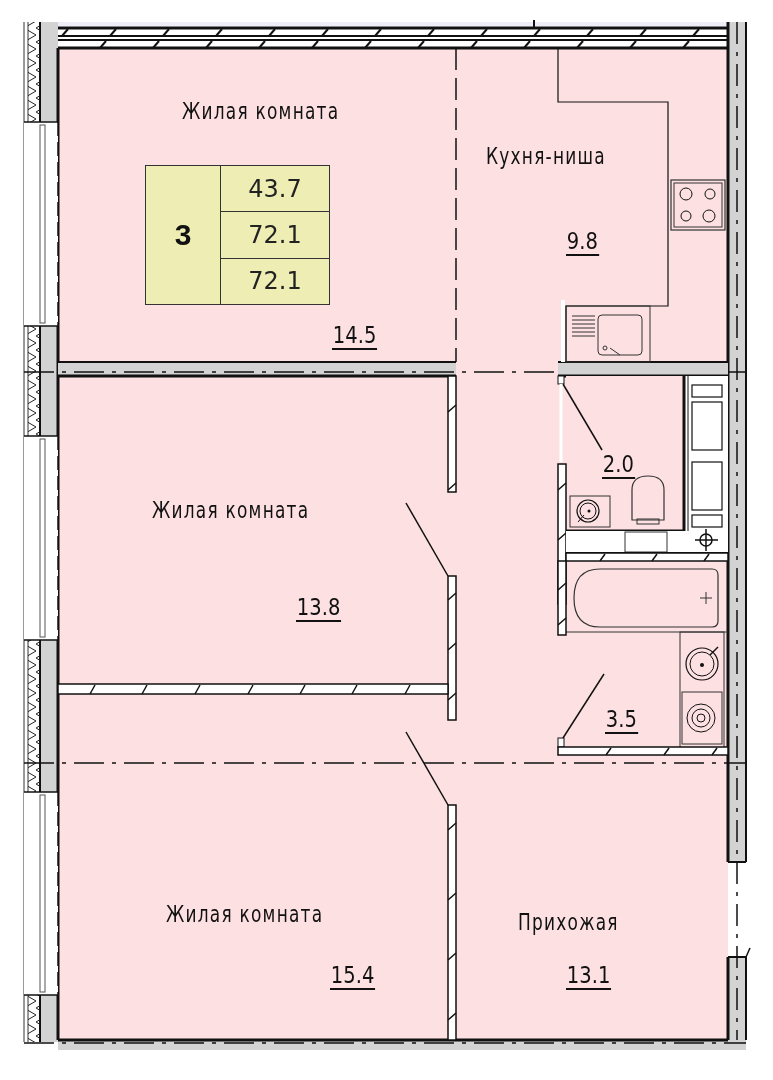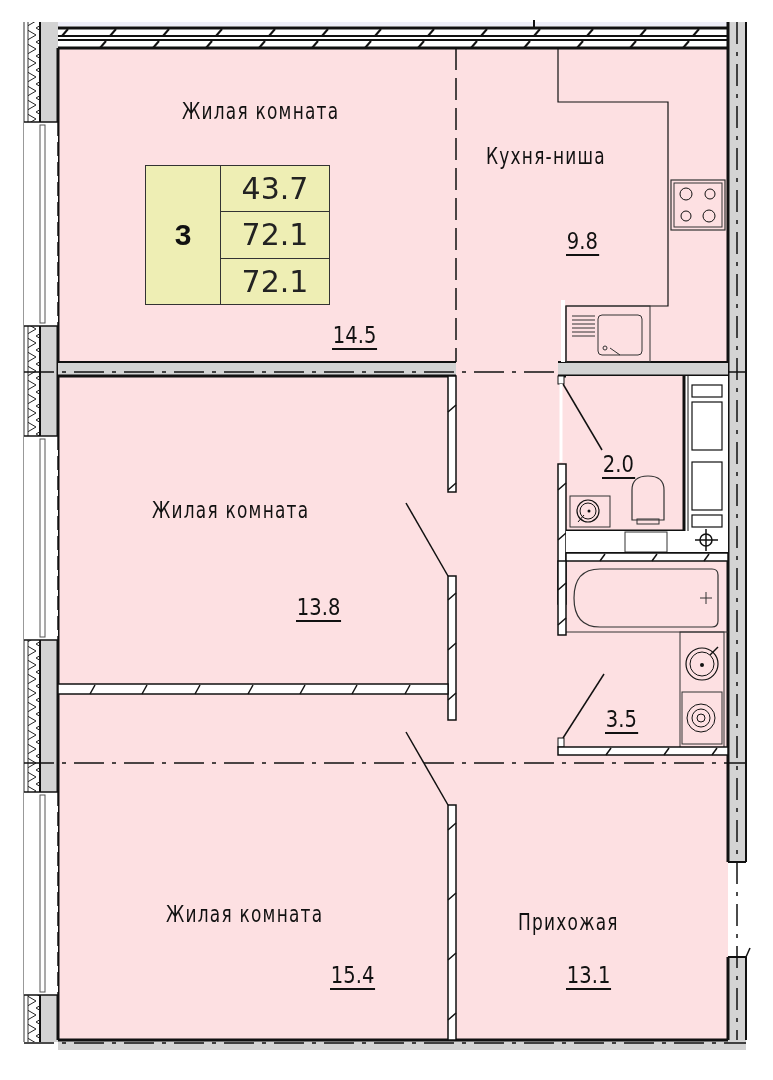--- a/index.html
+++ b/index.html
@@ -3,21 +3,21 @@
 <meta charset="utf-8">
 <style>
   html, body { margin: 0; padding: 0; background: #ffffff; }
   body { width: 773px; height: 1080px; position: relative; overflow: hidden; font-family: "DejaVu Sans", sans-serif; }
   #plan { position: absolute; left: 0; top: 0; width: 773px; height: 1080px; }
   .room-label { position: absolute; font-family: "DejaVu Sans Condensed", "DejaVu Sans", sans-serif; font-size: 23px; color: #111; letter-spacing: 1.5px; white-space: nowrap; transform: scaleX(0.82); transform-origin: left top; font-weight: 300; }
   .room-area { position: absolute; font-family: "DejaVu Sans", sans-serif; font-size: 23px; color: #111; white-space: nowrap; border-bottom: 2px solid #111; line-height: 26px; padding: 0 1px; transform: scaleX(0.85); transform-origin: left top; }
   .info-box { position: absolute; left: 145px; top: 165px; width: 185px; height: 140px; background: #eeeeb4; border: 1.5px solid #333; box-sizing: border-box; display: flex; }
   .info-rooms { width: 74px; border-right: 1.5px solid #333; display: flex; align-items: center; justify-content: center; font-family: "Liberation Sans", sans-serif; font-weight: bold; font-size: 30px; color: #111; }
   .info-areas { flex: 1; display: flex; flex-direction: column; }
-  .info-cell { flex: 1; display: flex; align-items: center; justify-content: center; font-family: "DejaVu Sans", sans-serif; font-size: 30px; color: #222; border-bottom: 1.5px solid #333; }
+  .info-cell { flex: 1; display: flex; align-items: center; justify-content: center; font-family: "DejaVu Sans", sans-serif; font-size: 24px; color: #222; border-bottom: 1.5px solid #333; }
   .info-cell:last-child { border-bottom: none; }
 </style>
 </head>
 <body>
 
 <div id="plan">
 <svg width="773" height="1080" viewBox="0 0 773 1080" xmlns="http://www.w3.org/2000/svg">
   <defs>
     <pattern id="xhatch" width="12" height="14" patternUnits="userSpaceOnUse">
       <path d="M0 0 L12 7 L0 14" fill="none" stroke="#222" stroke-width="1"></path>

